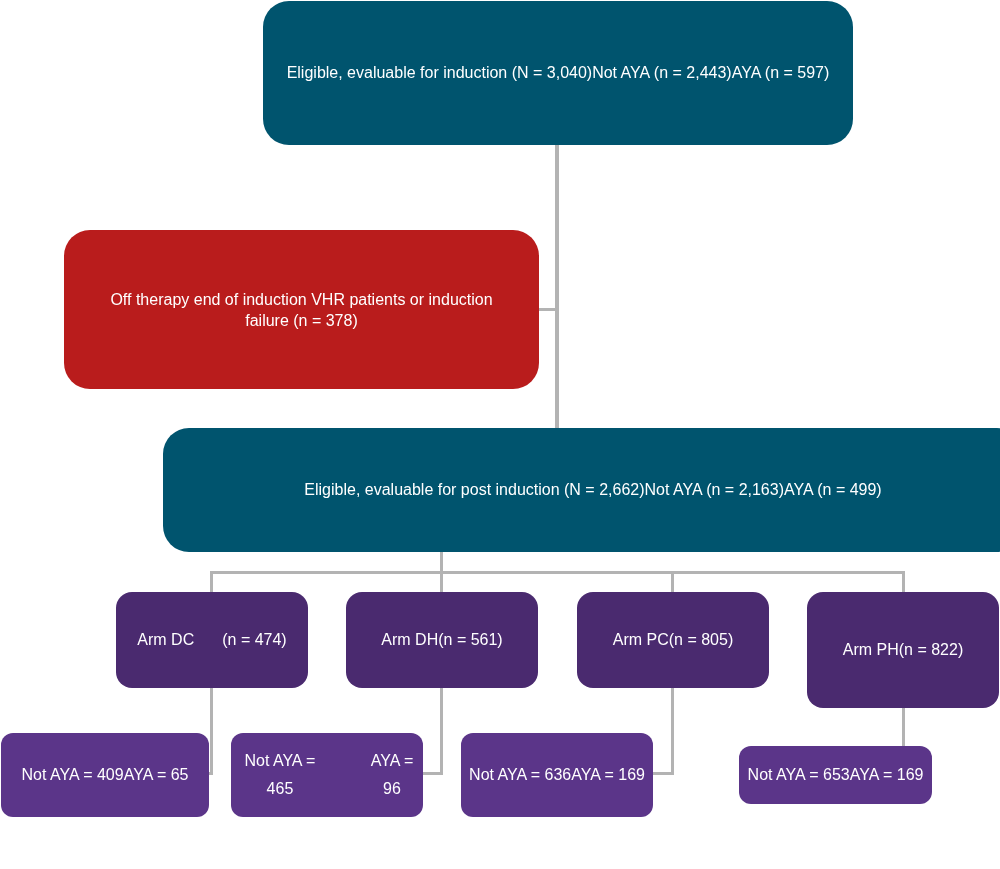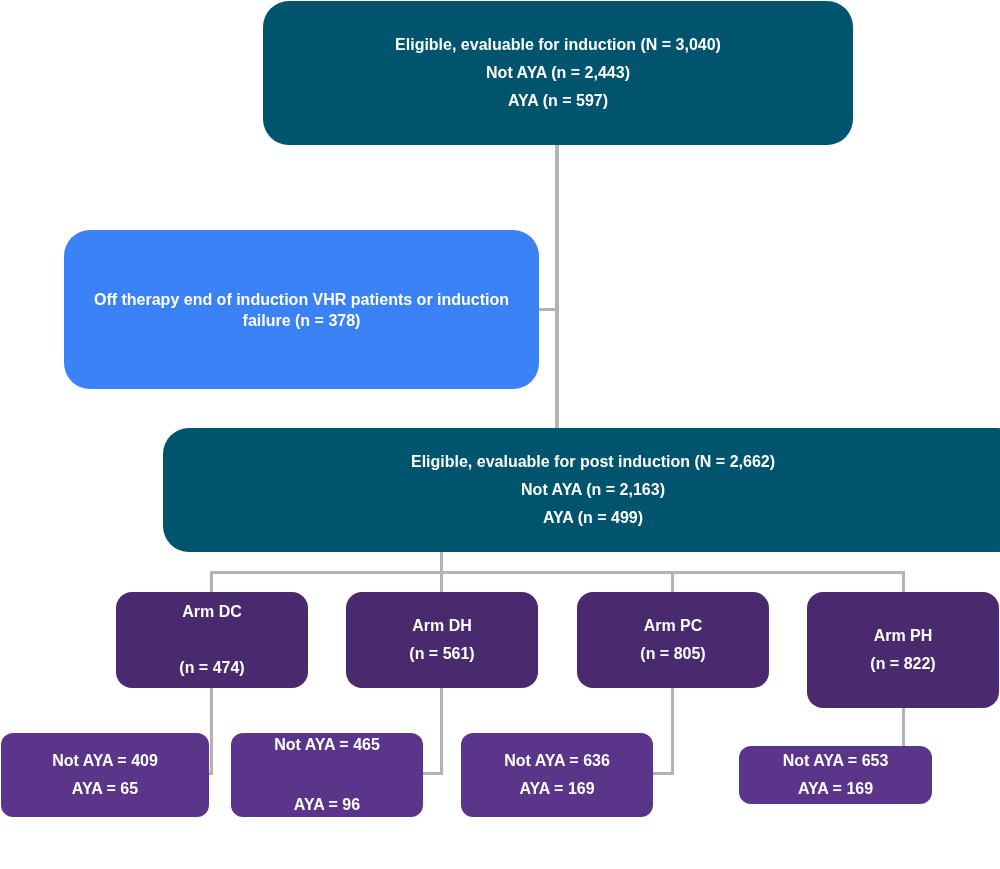--- a/index.html
+++ b/index.html
@@ -1,22 +1,22 @@
 <!DOCTYPE html>
 <html><head>
 <meta charset="utf-8">
 <style>
   html, body { margin: 0; padding: 0; background: #ffffff; }
   body { width: 1000px; height: 869px; position: relative; overflow: hidden;
          font-family: "Liberation Sans", "DejaVu Sans", sans-serif; color: #ffffff; }
-  .box { position: absolute; box-sizing: border-box; display: flex; flex-direction: column;
-         align-items: center; justify-content: center; text-align: center; font-weight: bold; }
+  .box { position: absolute; box-sizing: border-box; display: flex; flex-direction: row;
+         align-items: center; justify-content: center; text-align: center; }
   .line { display: block; }
   .teal { background: #00546e; border-radius: 26px; font-size: 16px; line-height: 28px; }
-  .cyan { background: #3b82f6; border-radius: 26px; font-size: 16px; line-height: 21px; padding: 0 28px; }
+  .cyan { background: #b91c1c; border-radius: 26px; font-size: 16px; line-height: 21px; padding: 0 28px; }
   .arm  { background: #4a2a6f; border-radius: 16px; font-size: 16px; line-height: 28px; }
   .sub  { background: #5b3589; border-radius: 12px; font-size: 16px; line-height: 28px; }
   .conn { position: absolute; background: #b3b3b3; }
 </style>
 </head>
 <body>
 
 <div class="conn" style="left:555px;top:144px;width:4px;height:286px;"></div>
 <div class="conn" style="left:538px;top:308px;width:19px;height:3px;"></div>
 <div class="conn" style="left:210px;top:571px;width:694px;height:3px;"></div>

